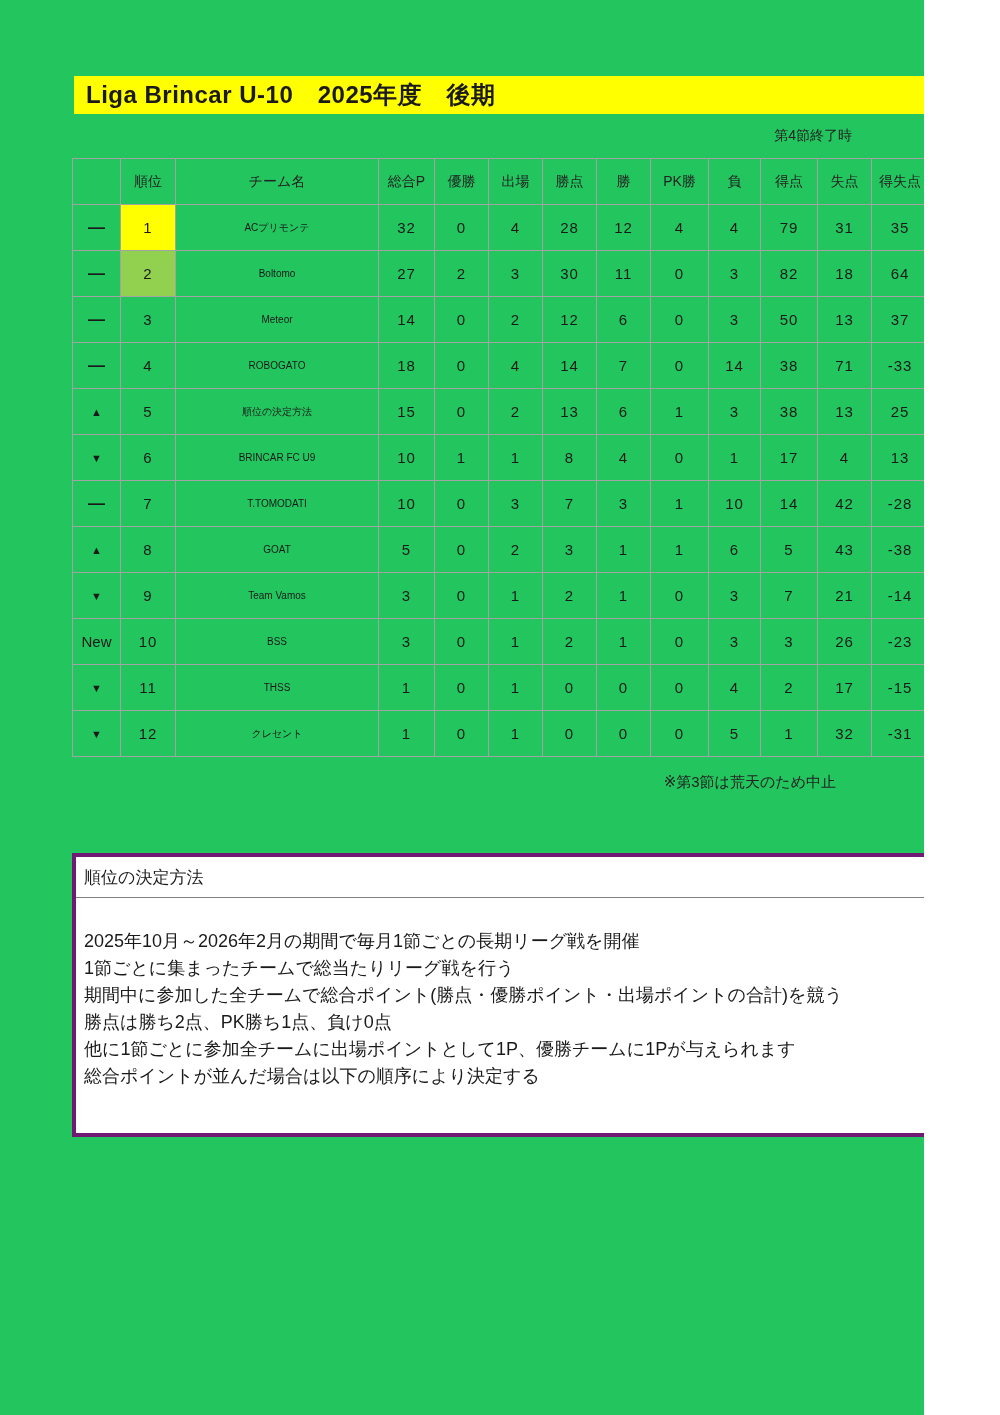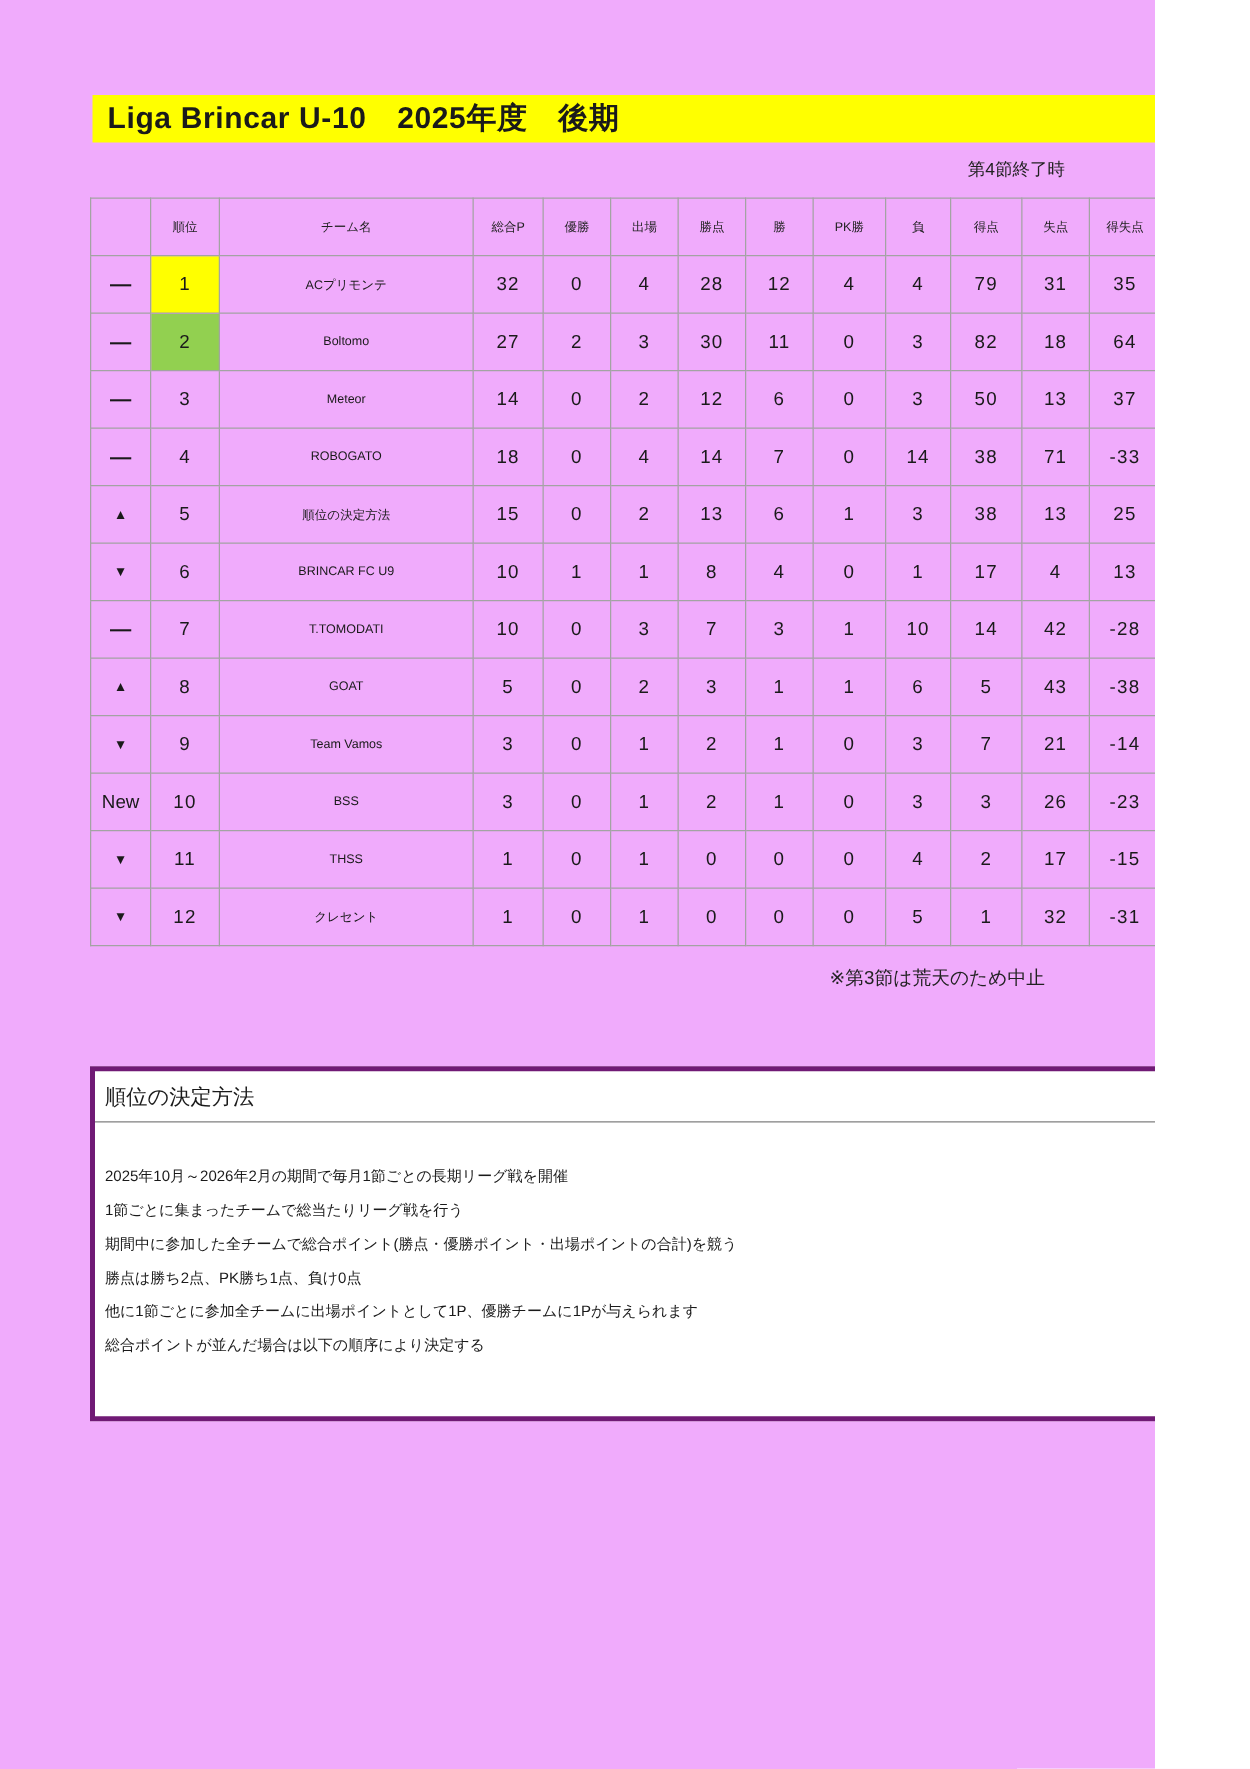--- a/index.html
+++ b/index.html
@@ -2,21 +2,21 @@
 <html><head>
 <meta charset="utf-8">
 <style>
   * { margin: 0; padding: 0; box-sizing: border-box; }
   html, body { background: #ffffff; }
   body { font-family: "Liberation Sans", "DejaVu Sans", sans-serif; color: #1a1a1a; }
   .page {
     position: relative;
     width: 924px;
     height: 1415px;
-    background: #f0abfc;
+    background: #22c55e;
     overflow: hidden;
   }
 
   
   .title-bar {
     position: absolute;
     left: 74px; top: 76px;
     width: 854px; height: 38px;
     line-height: 38px;
     font-size: 24px;
@@ -50,21 +50,21 @@
   }
   table.standings th, table.standings td {
     border: 1px solid #a3a3a3;
     text-align: center;
     vertical-align: middle;
     height: 46px;
     font-weight: normal;
     overflow: hidden;
     white-space: nowrap;
   }
-  table.standings th { font-size: 10px; color: #222; text-align: center; }
+  table.standings th { font-size: 14px; color: #222; text-align: center; }
   td.stat-cell  { font-size: 15px; letter-spacing: 1px; }
   td.rank-cell  { font-size: 15px; letter-spacing: 1px; }
   td.team-cell  { font-size: 10px; }
   td.change-cell.dash { font-size: 17px; font-weight: 600; }
   td.change-cell.tri  { font-size: 11px; }
   td.change-cell.word { font-size: 15px; }
 
   col.c-change { width: 48px; }
   col.c-rank   { width: 55px; }
   col.c-team   { width: 203px; }
@@ -91,21 +91,21 @@
     height: 41px;
     line-height: 41px;
     padding-left: 8px;
     font-size: 17px;
     border-bottom: 1px solid #808080;
   }
   .rules-body {
     padding: 30px 12px 0 8px;
   }
   .rules-body p {
-    font-size: 12px;
+    font-size: 18px;
     line-height: 27px;
     white-space: nowrap;
   }
 </style>
 </head>
 <body>
 
 <div class="page">
 
   <div class="title-bar" style="background: rgb(255, 255, 0);">

